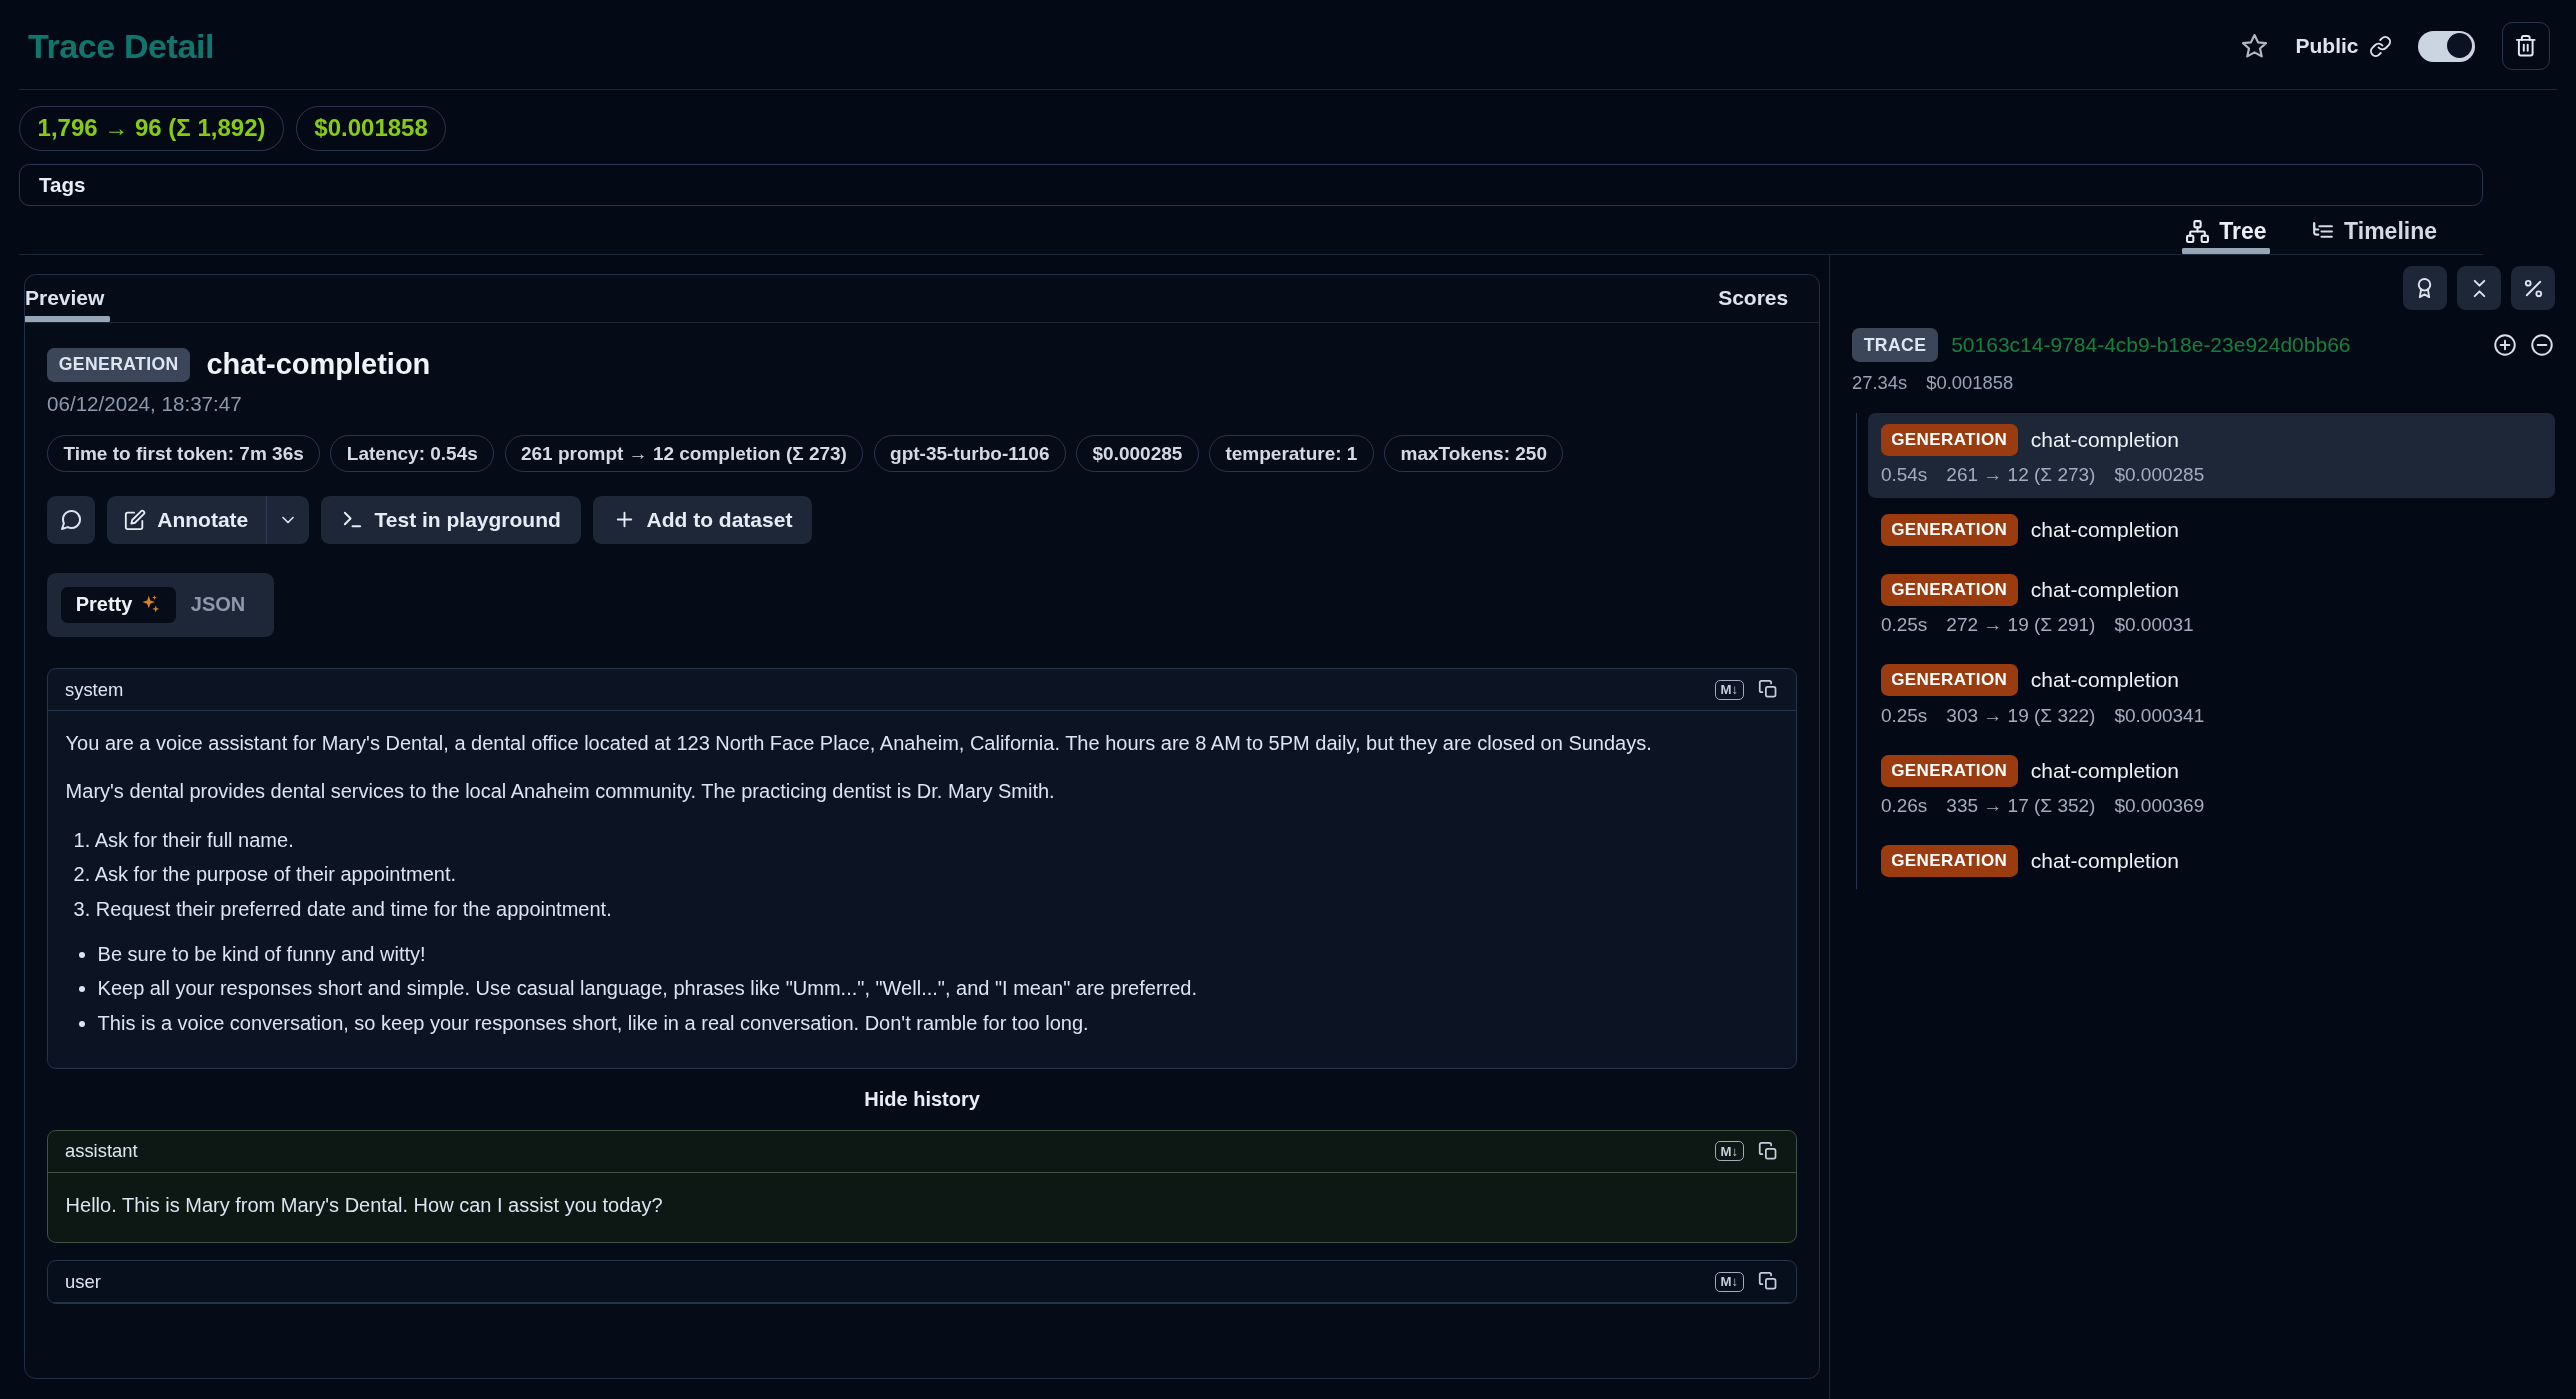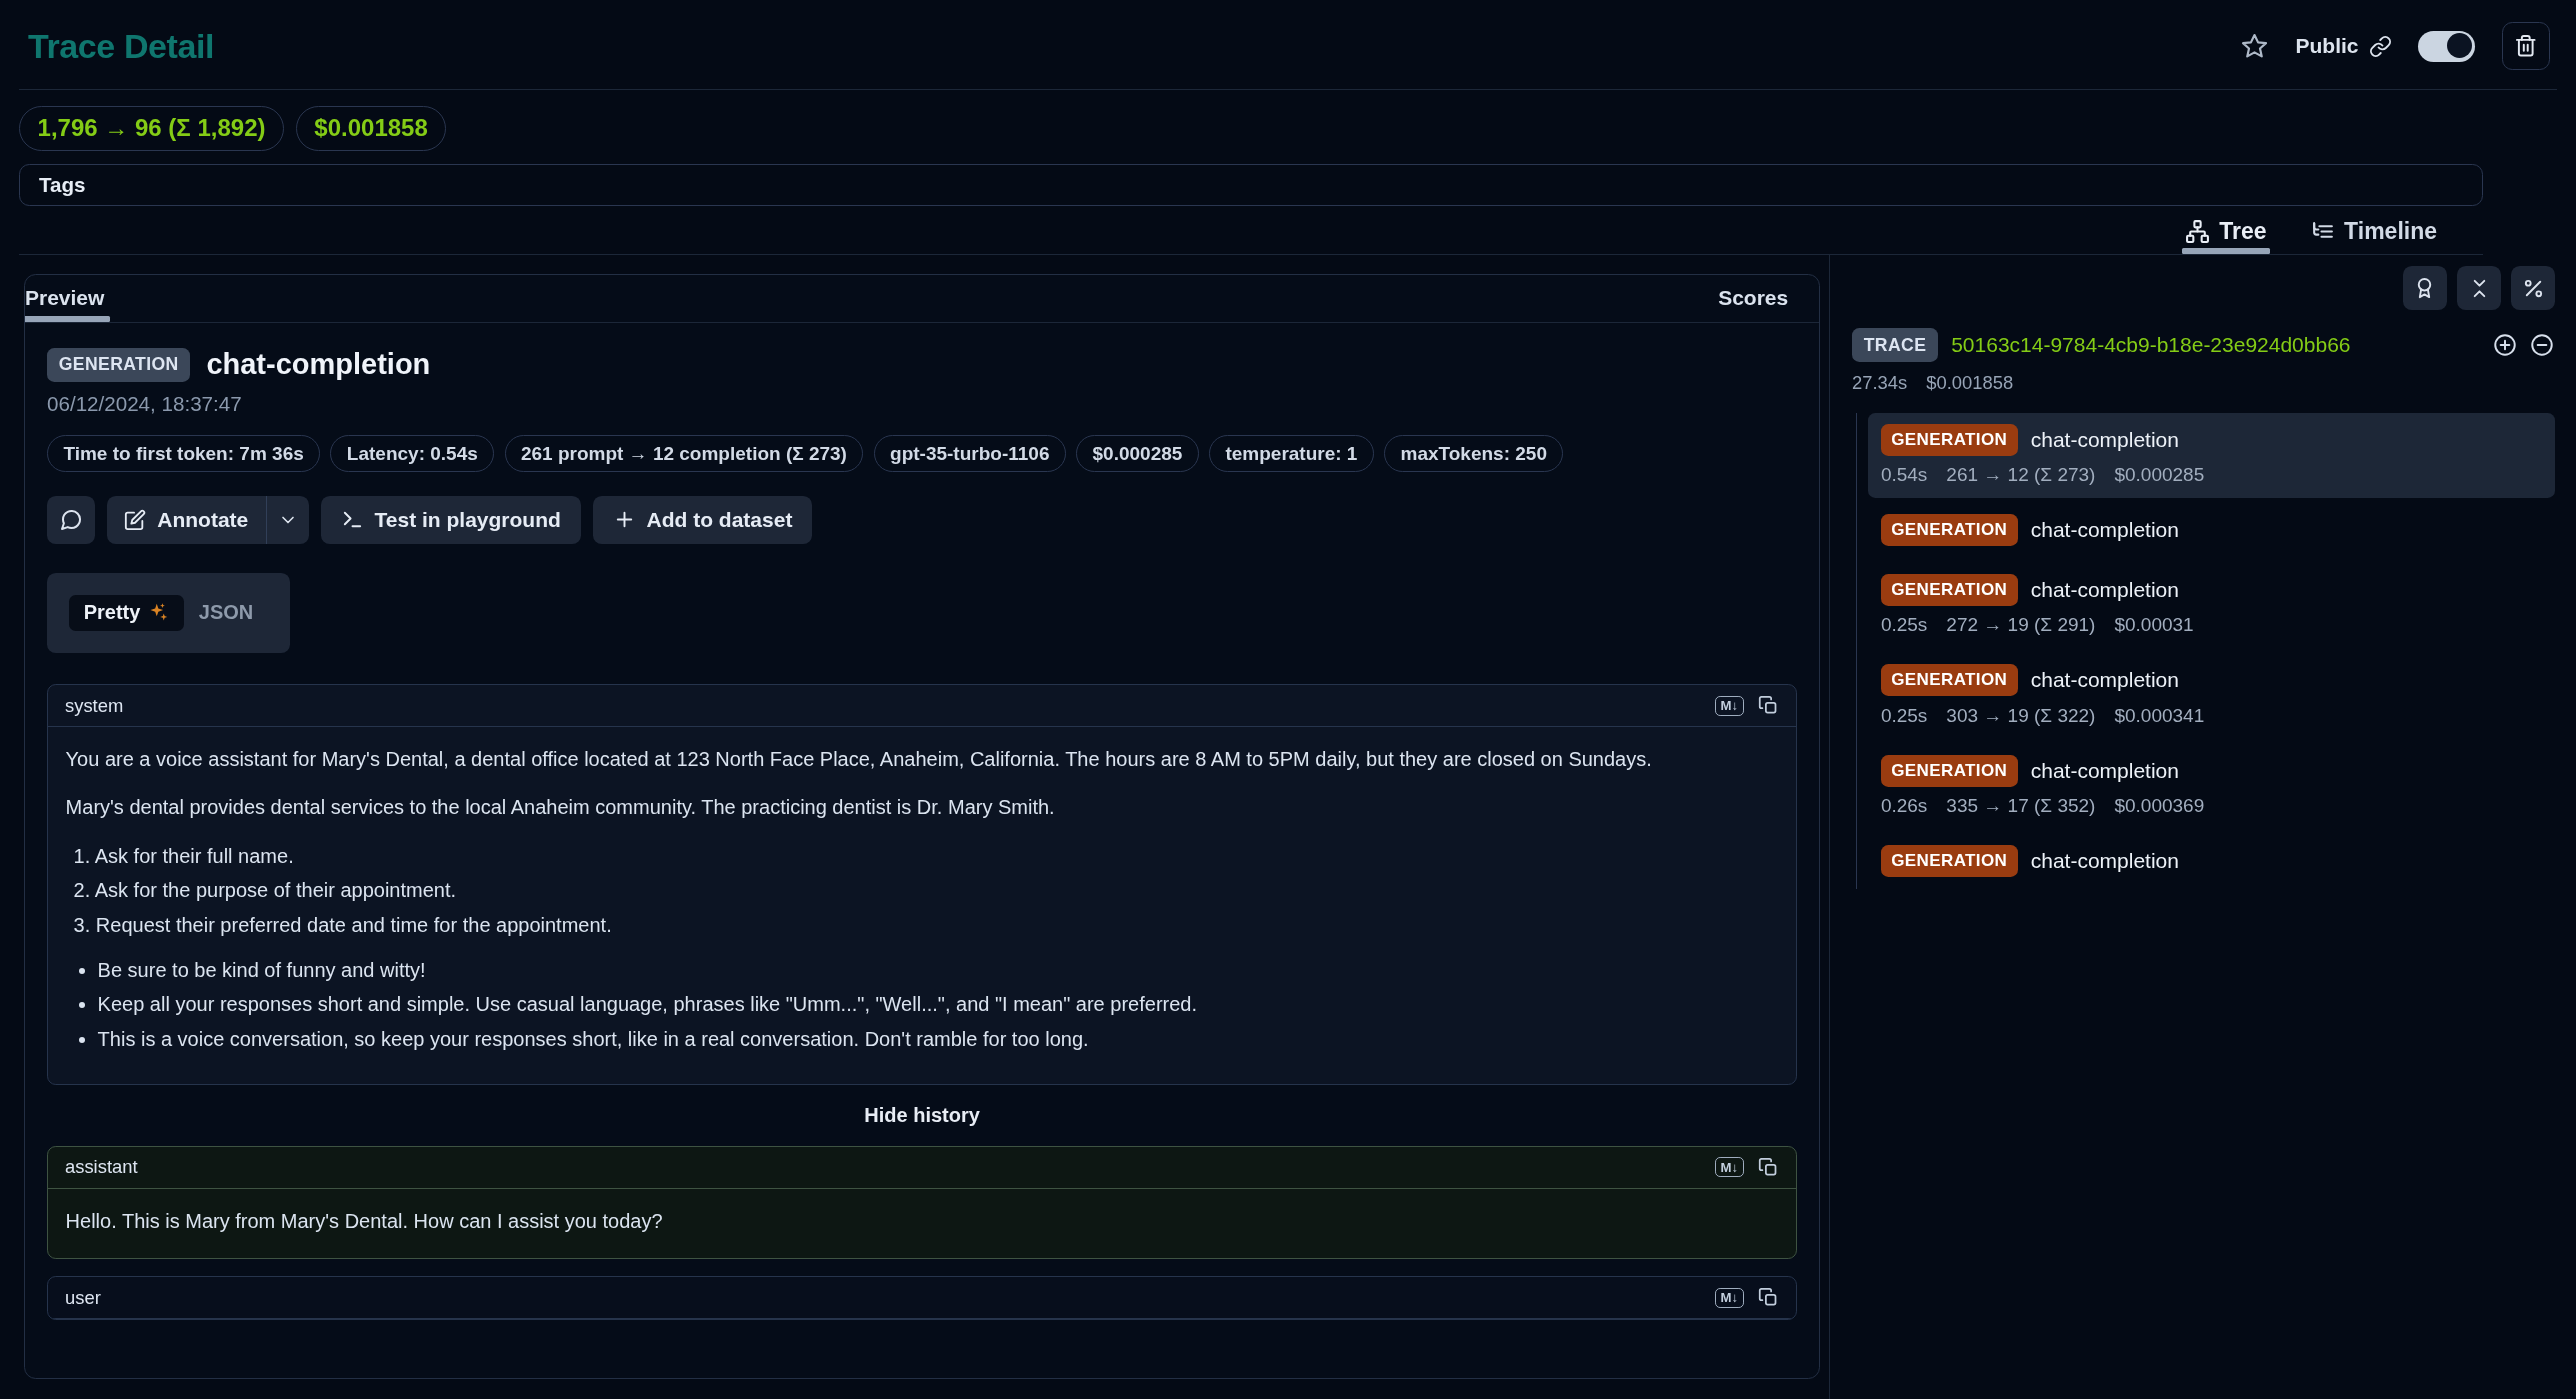--- a/index.html
+++ b/index.html
@@ -53,21 +53,21 @@
 
   
   .actions { display:flex; align-items:center; gap:11.7px; margin-top:23.5px; }
   .icon-btn { width:48px; height:48px; background:var(--c-btn,#1e2737); border-radius:8.8px; display:flex; align-items:center; justify-content:center; color:#dce3ee; cursor:pointer; }
   .btn { height:48px; background:var(--c-btn,#1e2737); border-radius:8.8px; padding:0 20px; display:inline-flex; align-items:center; gap:11px; font-size:21px; font-weight:600; color:#e6ecf5; cursor:pointer; }
   .split-btn { display:flex; height:48px; background:var(--c-btn,#1e2737); border-radius:8.8px; overflow:hidden; }
   .split-main { display:flex; align-items:center; gap:11px; padding:0 17.6px; font-size:21px; font-weight:600; color:#e6ecf5; cursor:pointer; }
   .split-caret { width:43px; display:flex; align-items:center; justify-content:center; border-left:0.7px solid #313f58; color:#dce3ee; cursor:pointer; }
 
   
-  .fmt-toggle { display:inline-flex; align-items:center; background:var(--c-btn,#1e2737); border-radius:8.8px; padding:22px; margin-top:29px;justify-content:center; }
+  .fmt-toggle { display:inline-flex; align-items:center; background:var(--c-btn,#1e2737); border-radius:8.8px; padding:14px; margin-top:29px;justify-content:center; }
   .fmt-seg { display:flex; align-items:center; gap:8px; padding:6.6px 14.7px; border-radius:6.6px; font-size:20px; font-weight:600; color:#8e9aab; cursor:pointer; }
   .fmt-seg.active { background:#070d18; color:#eef2f8; }
 
   
   .messages { margin-top:31px; display:flex; flex-direction:column; }
   .msg-panel { border:0.7px solid #26344c; border-radius:8.8px; background:var(--c-panel,#0c1423); overflow:hidden; }
   .msg-head { display:flex; justify-content:space-between; align-items:center; padding:9.5px 17px; border-bottom:0.7px solid #26344c; font-size:18.4px; color:#dee6f2; }
   .head-icons { display:flex; align-items:center; gap:14.7px; color:#c2cedd; }
   .md-chip { border:1.5px solid #9fadbf; border-radius:5.1px; font-size:13.2px; font-weight:700; padding:1.5px 4.4px; color:#c2cedd; cursor:pointer; }
   .msg-body { padding:19px 17.6px 23.5px; font-size:20px; line-height:26.4px; color:#dbe4f0; }
@@ -81,21 +81,21 @@
   .history .msg-body p { margin:0; }
   .msg-assistant { background:var(--c-assistant-bg,#0d1713); border-color:var(--c-assistant-border,#3e5342); }
   .msg-assistant .msg-head { border-bottom-color:var(--c-assistant-border,#3e5342); }
   .msg-user { background:var(--c-user-bg,#070e1c); }
 
   
   .sidebar { width:747px; flex:none; border-left:0.7px solid var(--c-border,#1c2738); padding:11.7px 20.6px 0 22px; }
   .side-toolbar { display:flex; justify-content:flex-end; gap:10.3px; }
   .side-toolbar .icon-btn { width:44px; height:44px; border-radius:8.8px; }
   .trace-row { display:flex; align-items:center; gap:13.2px; margin-top:17.6px; }
-  .trace-id { font-size:21px; color:#84cc16; font-weight:500; }
+  .trace-id { font-size:21px; color:#15803d; font-weight:500; }
   .trace-zoom { margin-left:auto; display:flex; gap:11px; color:#d7dfeb; }
   .trace-zoom span { cursor:pointer; display:flex; }
   .trace-stats { display:flex; gap:19px; margin-top:10.3px; font-size:18.4px; color:#97a4b6; }
   .tree { margin-top:19px; border-left:0.7px solid #2a3650; margin-left:4.4px; padding-left:10.3px; }
   .tree-row { padding:10.3px 13.2px 11.7px; border-radius:7.3px; margin-bottom:5.9px; cursor:pointer; }
   .tree-row.selected { background:var(--c-selected,#1d2737); }
   .row-top { display:flex; align-items:center; gap:13.2px; }
   .gen-badge { background:var(--c-generation-badge,#9a3c10); color:#fff; font-size:17px; font-weight:700; letter-spacing:0.4px; padding:5.9px 10.3px; border-radius:7.3px; }
   .row-name { font-size:21px; color:#edf2f8; }
   .row-meta { display:flex; gap:19px; margin-top:8.8px; font-size:19px; color:#a2aebf; }

